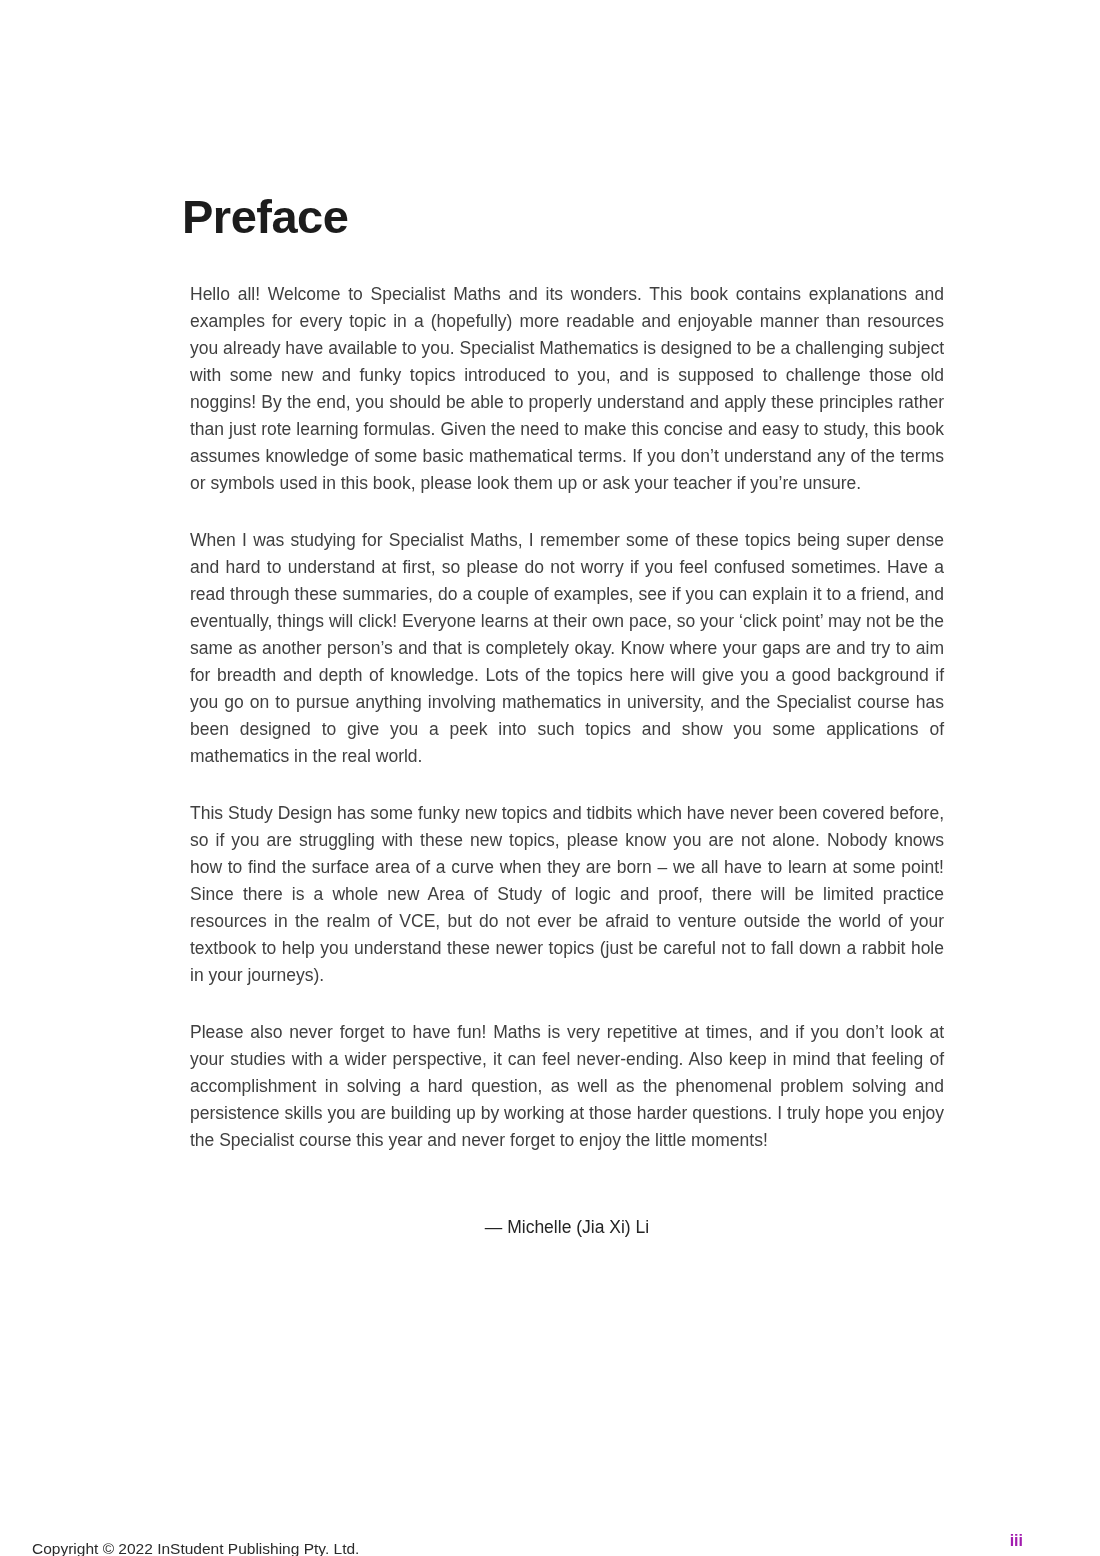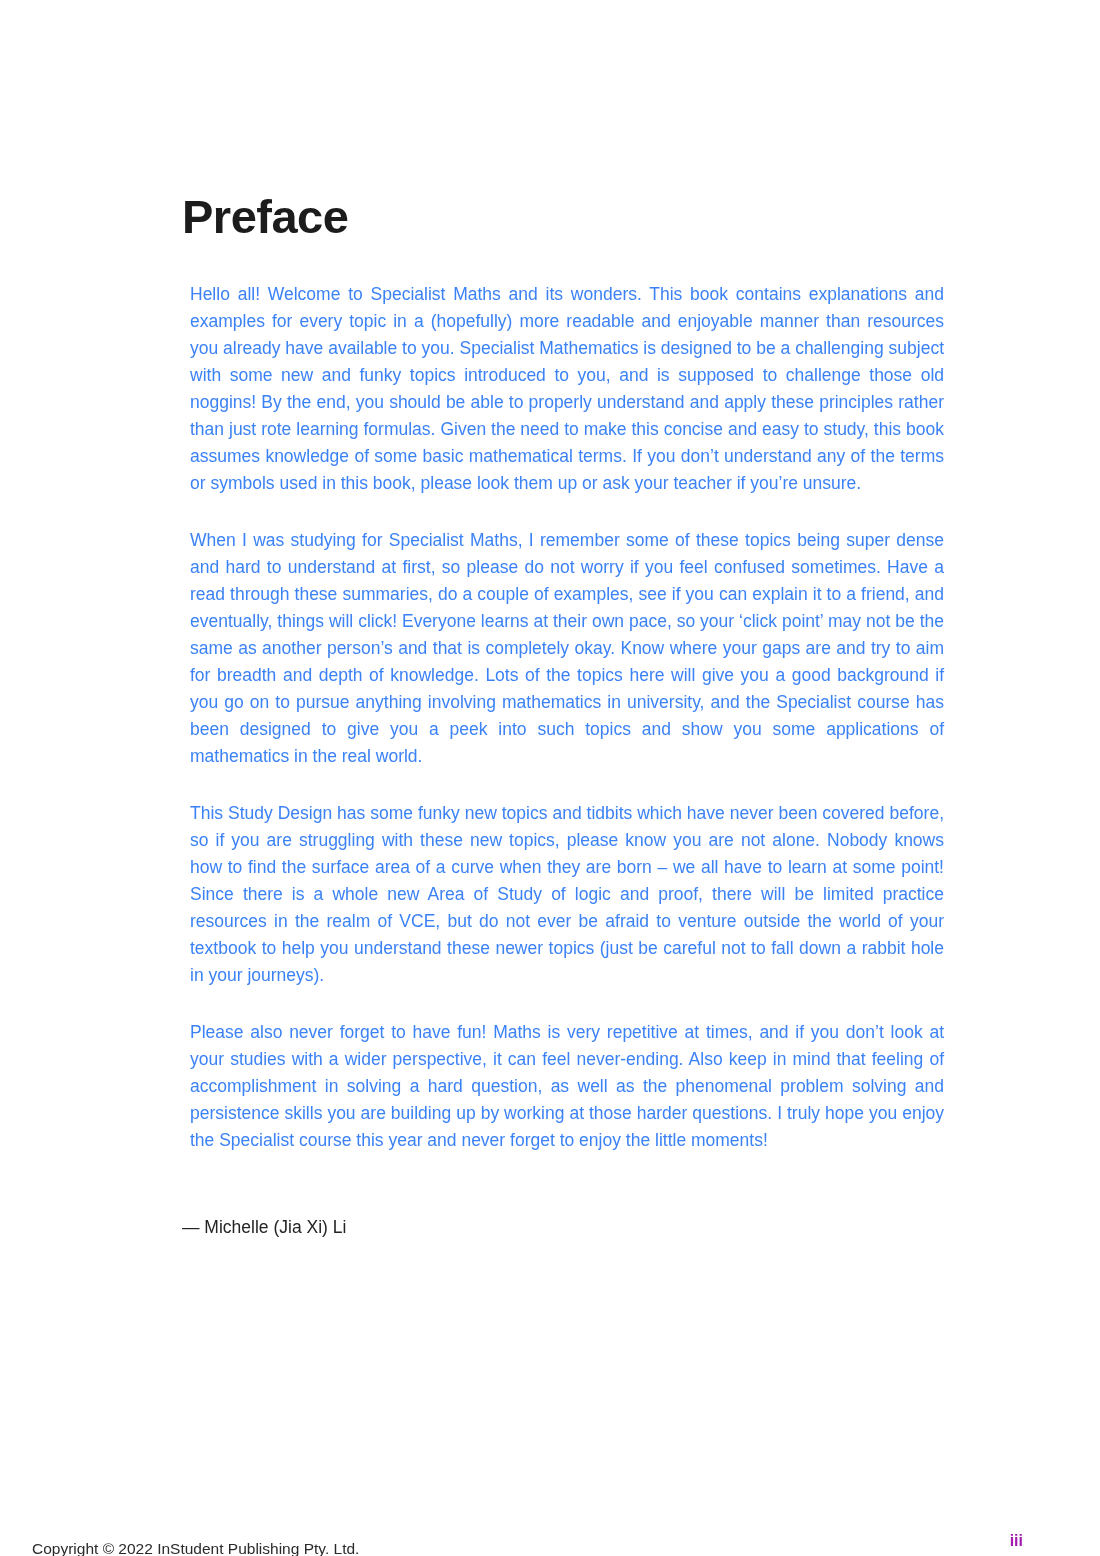--- a/index.html
+++ b/index.html
@@ -33,28 +33,28 @@
     line-height: 1.08;
     letter-spacing: -0.5px;
     color: #1c1c1c;
     margin-bottom: 14px;
   }
 
   .body-text p {
     font-size: 17.5px;
     line-height: 27px;
     text-align: justify;
-    color: #3b82f6;
+    color: #404040;
     margin-bottom: 14px;
   }
 
   .signature {
     font-size: 17.5px;
     line-height: 27px;
-    text-align: left;
+    text-align: center;
     color: #242424;
     margin-top: 22px;
   }
 
   .footer {
     position: absolute;
     left: 0;
     top: 1508px;
     width: 1100px;
     height: 30px;

